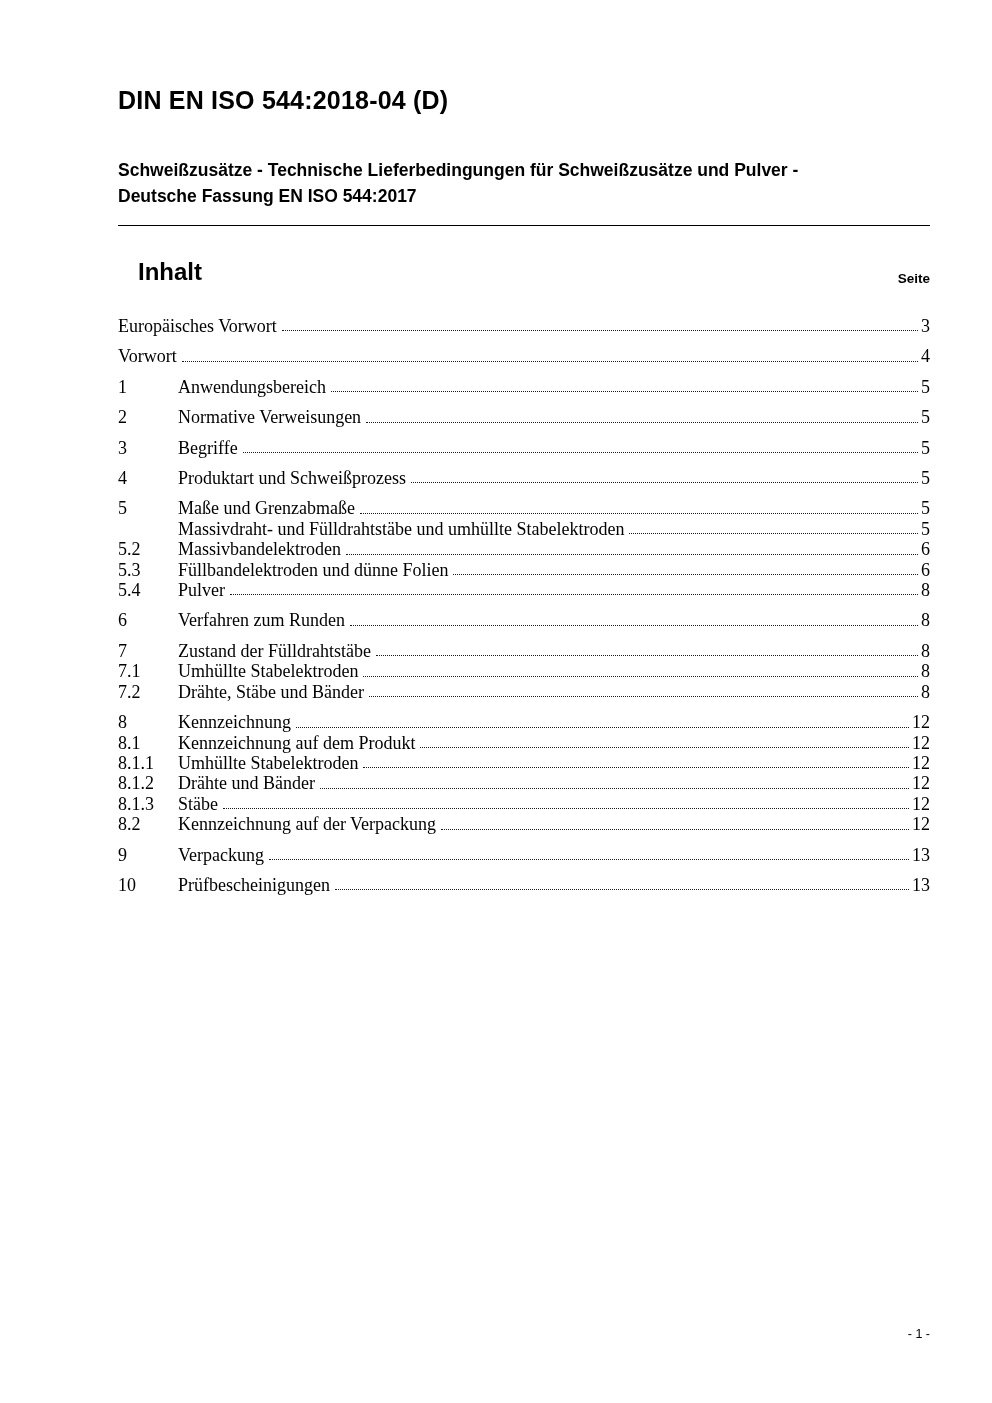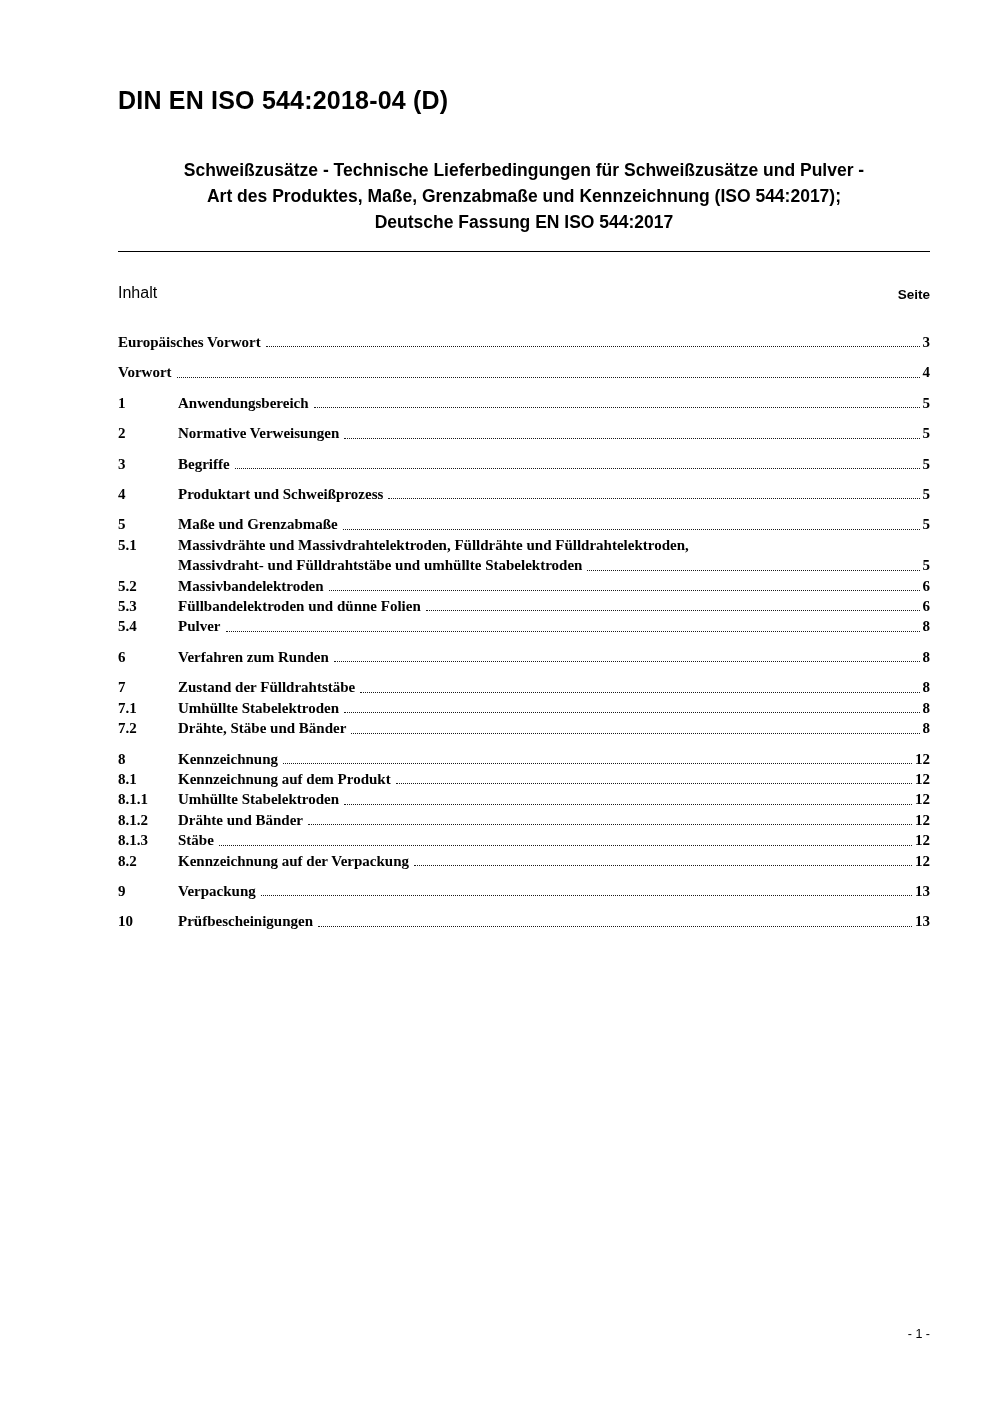--- a/index.html
+++ b/index.html
@@ -26,46 +26,46 @@
     font-size: 25px;
     font-weight: bold;
     letter-spacing: 0.2px;
     margin: 0 0 42px 0;
   }
   .doc-subtitle {
     font-size: 17.5px;
     font-weight: bold;
     line-height: 26px;
     margin: 0 0 16px 0;
-    text-align: center;
   }
   .rule {
     border: none;
     border-top: 1.5px solid #000;
     margin: 0 0 32px 0;
   }
   .toc-header {
     display: flex;
     justify-content: space-between;
     align-items: flex-end;
     margin-bottom: 30px;
   }
   .toc-heading {
-    font-size: 16px;
-    font-weight: normal;
+    font-size: 24px;
+    font-weight: bold;
+    margin-left: 20px;
   }
   .toc-page-label {
     font-size: 13.5px;
     font-weight: bold;
     text-align: center;
   }
   .toc-list {
     font-family: "Liberation Serif", serif;
-    font-weight: bold;
-    font-size: 15px;
+    font-weight: normal;
+    font-size: 18px;
   }
   .toc-row {
     display: flex;
     align-items: baseline;
     line-height: 20.4px;
   }
   .toc-row.group-start {
     margin-top: 10px;
   }
   .toc-num {
@@ -98,21 +98,20 @@
 </head>
 <body>
 
 <div class="page">
   <div class="content">
 
     <h1 class="doc-title">DIN EN ISO 544:2018-04 (D)</h1>
 
     <div class="doc-subtitle">
       <div>Schweißzusätze - Technische Lieferbedingungen für Schweißzusätze und Pulver -</div>
-      <div>Art des Produktes, Maße, Grenzabmaße und Kennzeichnung (ISO 544:2017);</div>
       <div>Deutsche Fassung EN ISO 544:2017</div>
     </div>
 
     <hr class="rule">
 
     <div class="toc-header">
       <span class="toc-heading">Inhalt</span>
       <span class="toc-page-label">Seite</span>
     </div>
 
@@ -159,25 +158,20 @@
     <span class="toc-page">5</span>
   </div>
 
   <div class="toc-row group-start">
     <span class="toc-num">5</span>
     <span class="toc-title">Maße und Grenzabmaße</span>
     <span class="toc-leader"></span>
     <span class="toc-page">5</span>
   </div>
 
-  <div class="toc-row">
-    <span class="toc-num">5.1</span>
-    <span class="toc-title">Massivdrähte und Massivdrahtelektroden, Fülldrähte und Fülldrahtelektroden,</span>
-
-  </div>
 
   <div class="toc-row">
     <span class="toc-num"></span>
     <span class="toc-title">Massivdraht- und Fülldrahtstäbe und umhüllte Stabelektroden</span>
     <span class="toc-leader"></span>
     <span class="toc-page">5</span>
   </div>
 
   <div class="toc-row">
     <span class="toc-num">5.2</span>

